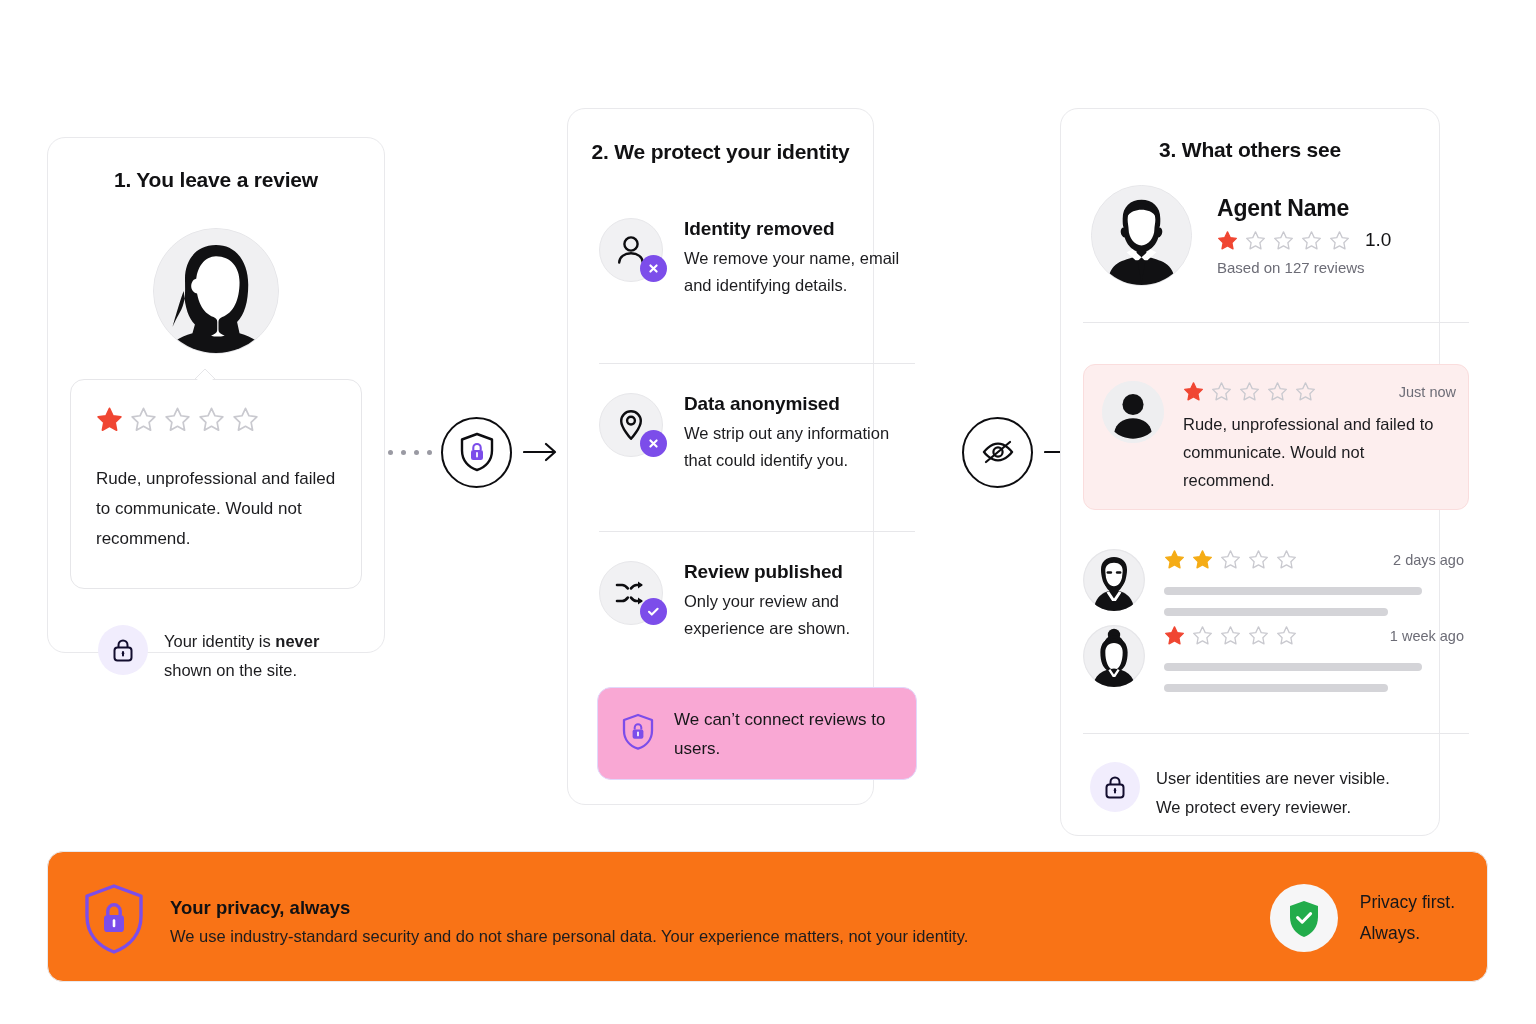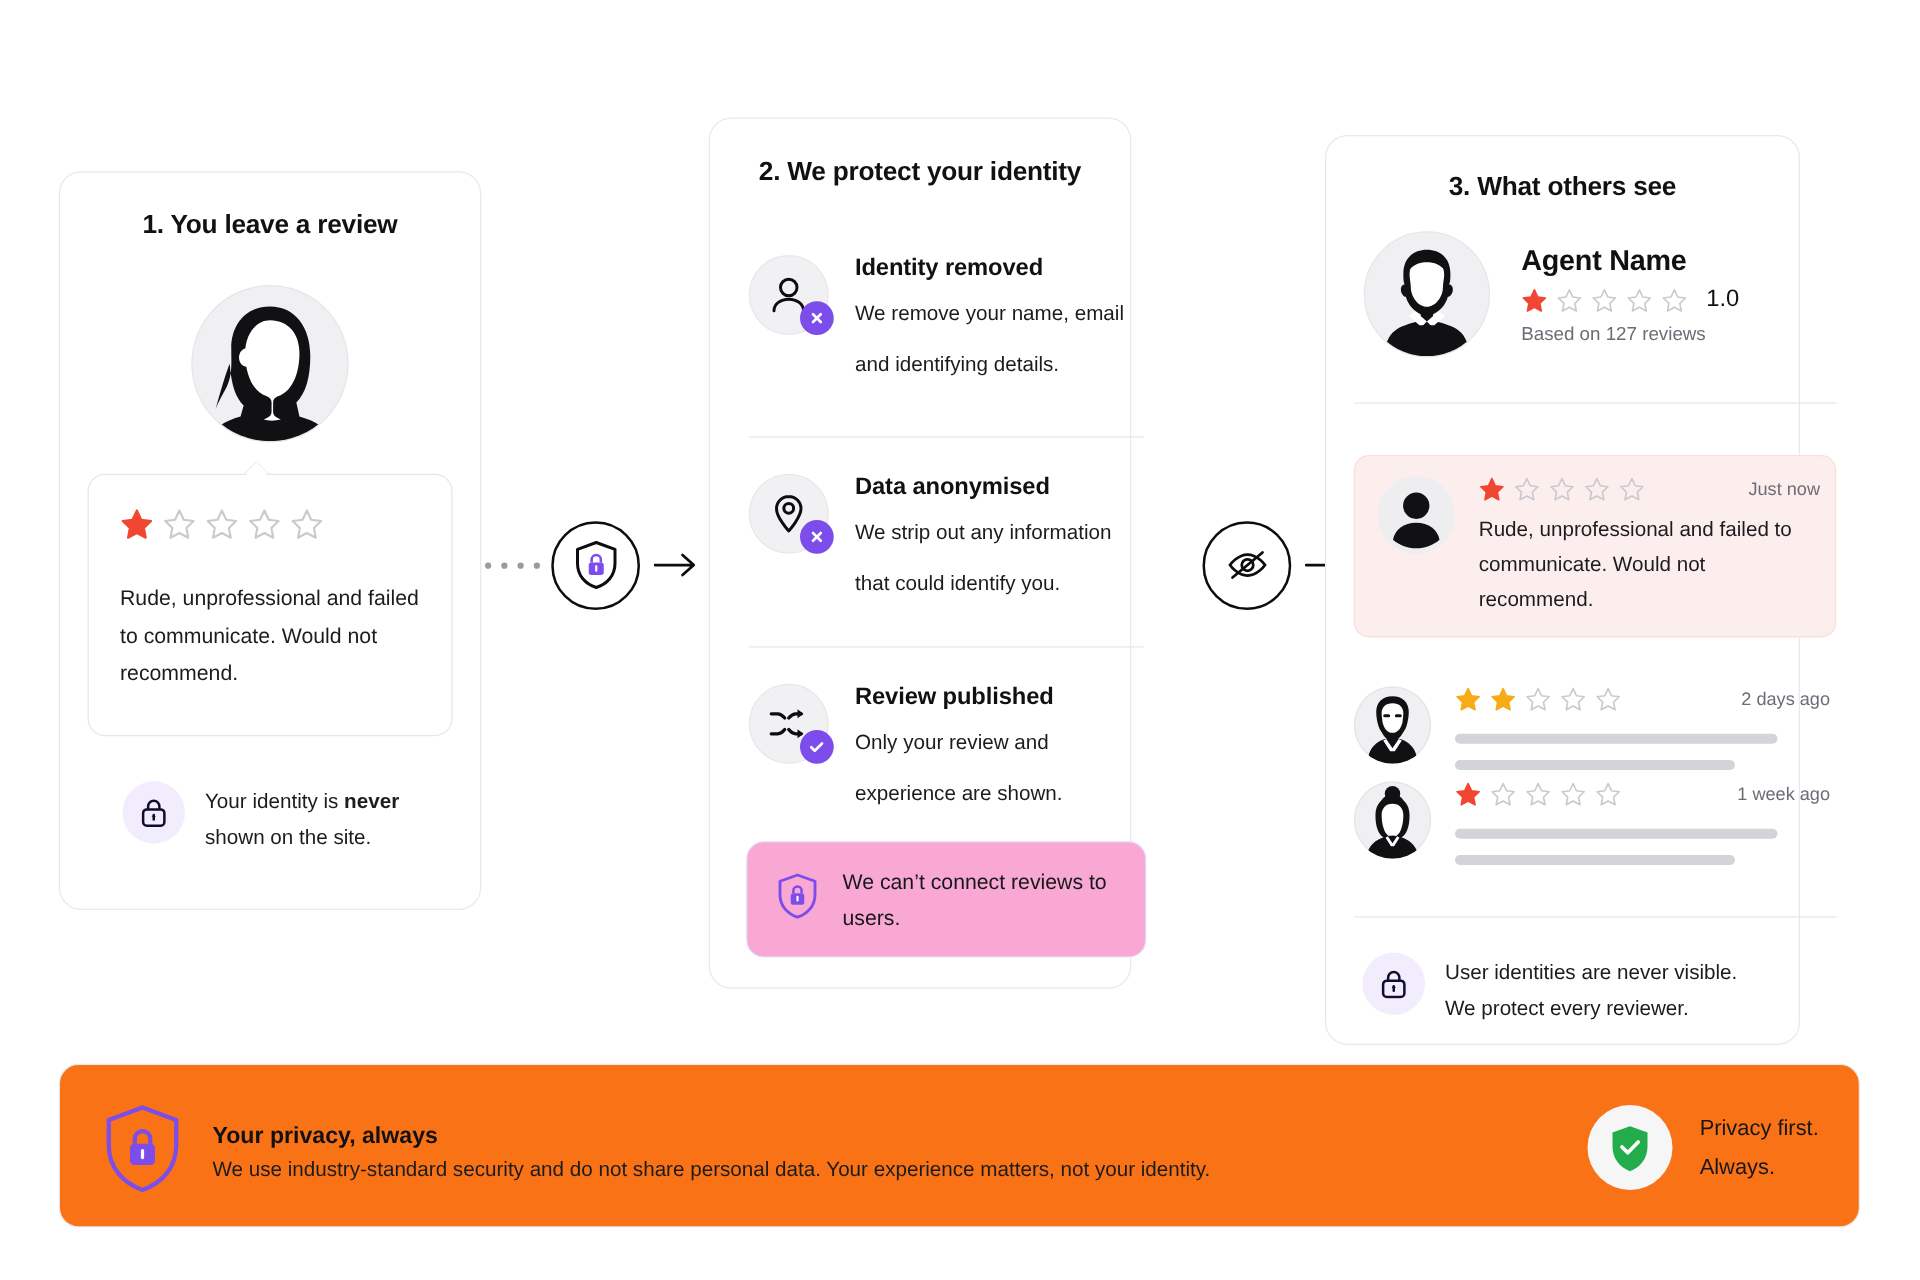--- a/index.html
+++ b/index.html
@@ -21,21 +21,21 @@
   }
   .card-title {
     text-align: center;
     font-size: 21px;
     font-weight: 700;
     letter-spacing: -0.2px;
     color: #111113;
   }
 
   
-  #card1 { left: 47px; top: 137px; width: 338px; height: 591px; }
+  #card1 { left: 47px; top: 137px; width: 338px; height: 516px; }
   #card1 .card-title { margin-top: 30px; }
   .avatar-lg {
     position: absolute; left: 50%; transform: translateX(-50%);
     top: 90px;
     width: 126px; height: 126px; border-radius: 50%;
     background: #f0f0f2; border: 1px solid #e6e6e9;
     overflow: hidden;
   }
   .avatar-lg svg { display: block; width: 100%; height: 100%; }
 
@@ -84,39 +84,39 @@
   .dots { display: flex; gap: 8px; margin-right: 9px; }
   .dots i { width: 5px; height: 5px; border-radius: 50%; background: #9a9aa3; display: block; }
   .circle-icon {
     width: 71px; height: 71px; border-radius: 50%;
     border: 2.2px solid #0d0d10; background: #fff;
     display: flex; align-items: center; justify-content: center; flex: 0 0 auto;
   }
   .arrow { margin-left: 11px; display: block; }
 
   
-  #card2 { left: 567px; top: 94px; width: 338px; height: 697px; }
+  #card2 { left: 567px; top: 108px; width: 307px; height: 697px; }
   #card2 .card-title { margin-top: 31px; }
   .feature {
     position: absolute; left: 31px; width: 316px;
     display: flex; gap: 21px; align-items: flex-start;
   }
   .feat-icon-wrap { position: relative; width: 64px; height: 64px; flex: 0 0 auto; }
   .feat-icon {
     width: 64px; height: 64px; border-radius: 50%;
     background: #f1f1f3; border: 1px solid #e7e7ea;
     display: flex; align-items: center; justify-content: center;
   }
   .feat-badge {
     position: absolute; right: -4px; bottom: 0px;
     width: 27px; height: 27px; border-radius: 50%;
     background: #7c4dea; display: flex; align-items: center; justify-content: center;
   }
   .feat-h { font-size: 19px; font-weight: 700; color: #111113; letter-spacing: -0.1px; }
-  .feat-p { font-size: 16.5px; line-height: 41px; color: #1c1c1f; margin-top: 5px; }
+  .feat-p { font-size: 16.5px; line-height: 27px; color: #1c1c1f; margin-top: 5px; }
   #feat1 { top: 109px; }
   #feat2 { top: 284px; }
   #feat3 { top: 452px; }
   .divider { position: absolute; left: 31px; width: 316px; height: 1px; background: #e7e7ea; }
   #div1 { top: 254px; }
   #div2 { top: 422px; }
   .callout {
     position: absolute; left: 29px; top: 578px; width: 320px; height: 93px;
     background: #f9a8d4; border: 1px solid #e1d8fb; border-radius: 14px;
     display: flex; align-items: center; gap: 18px; padding: 0 22px;

